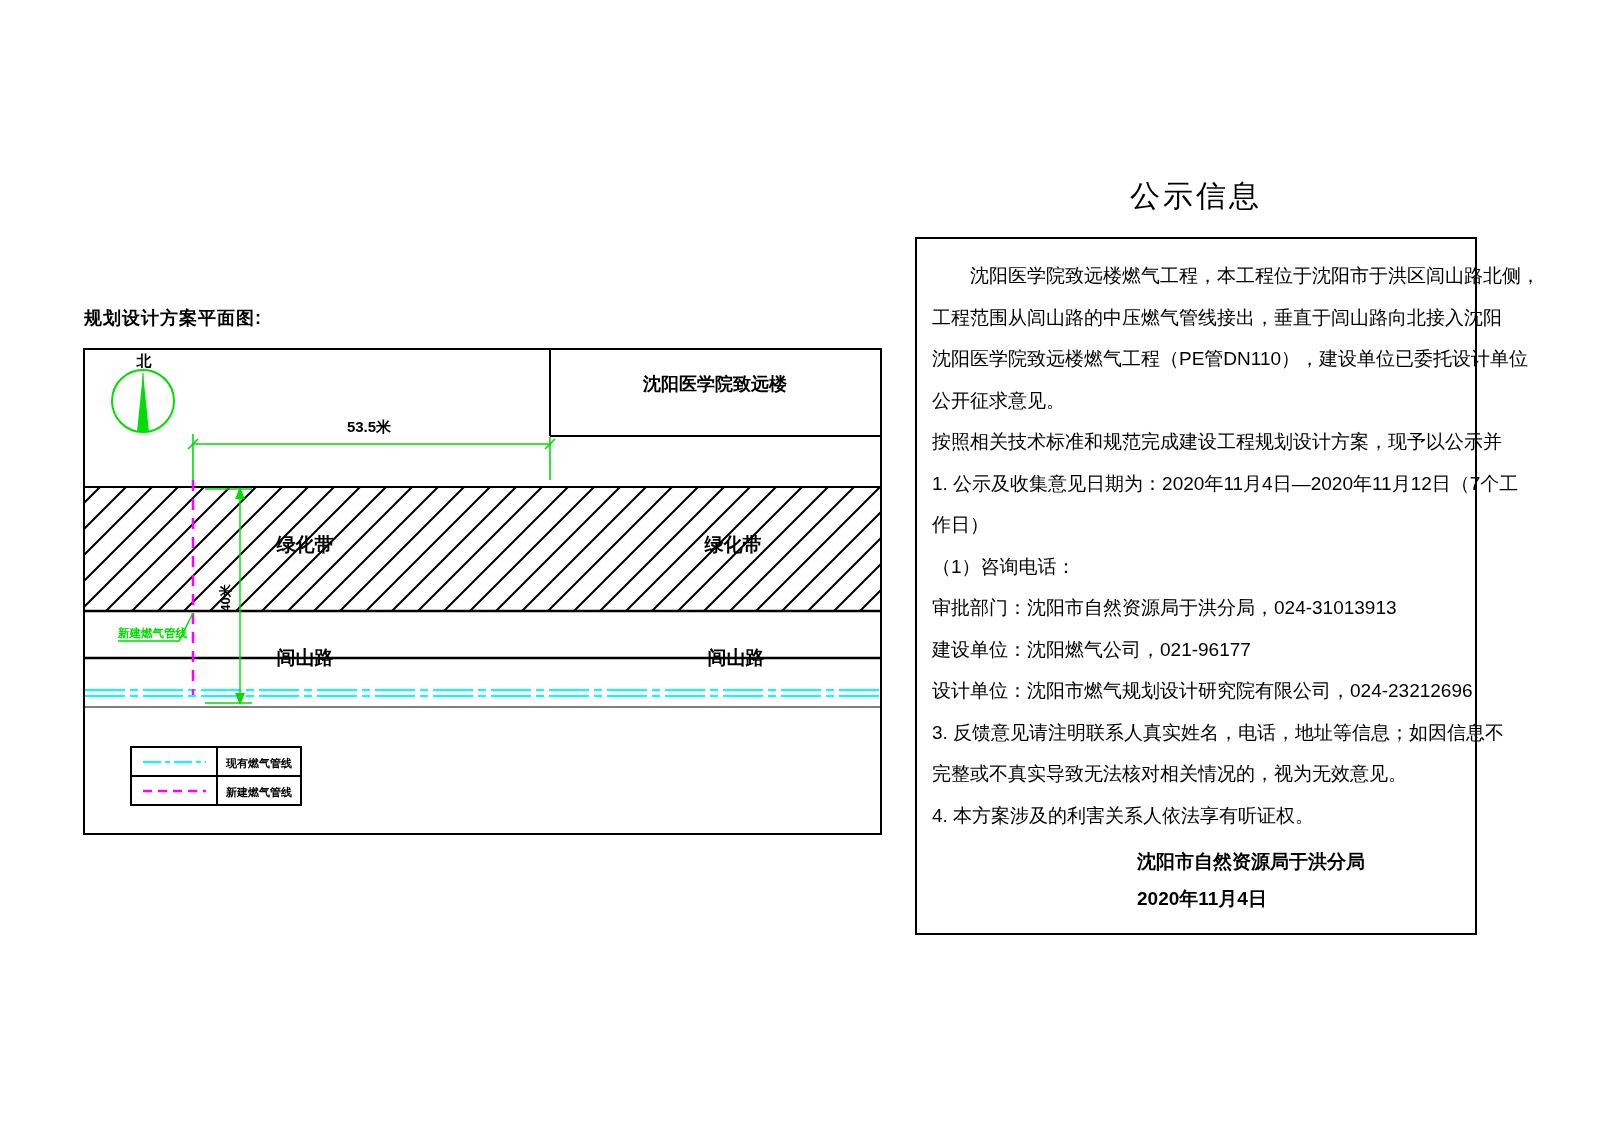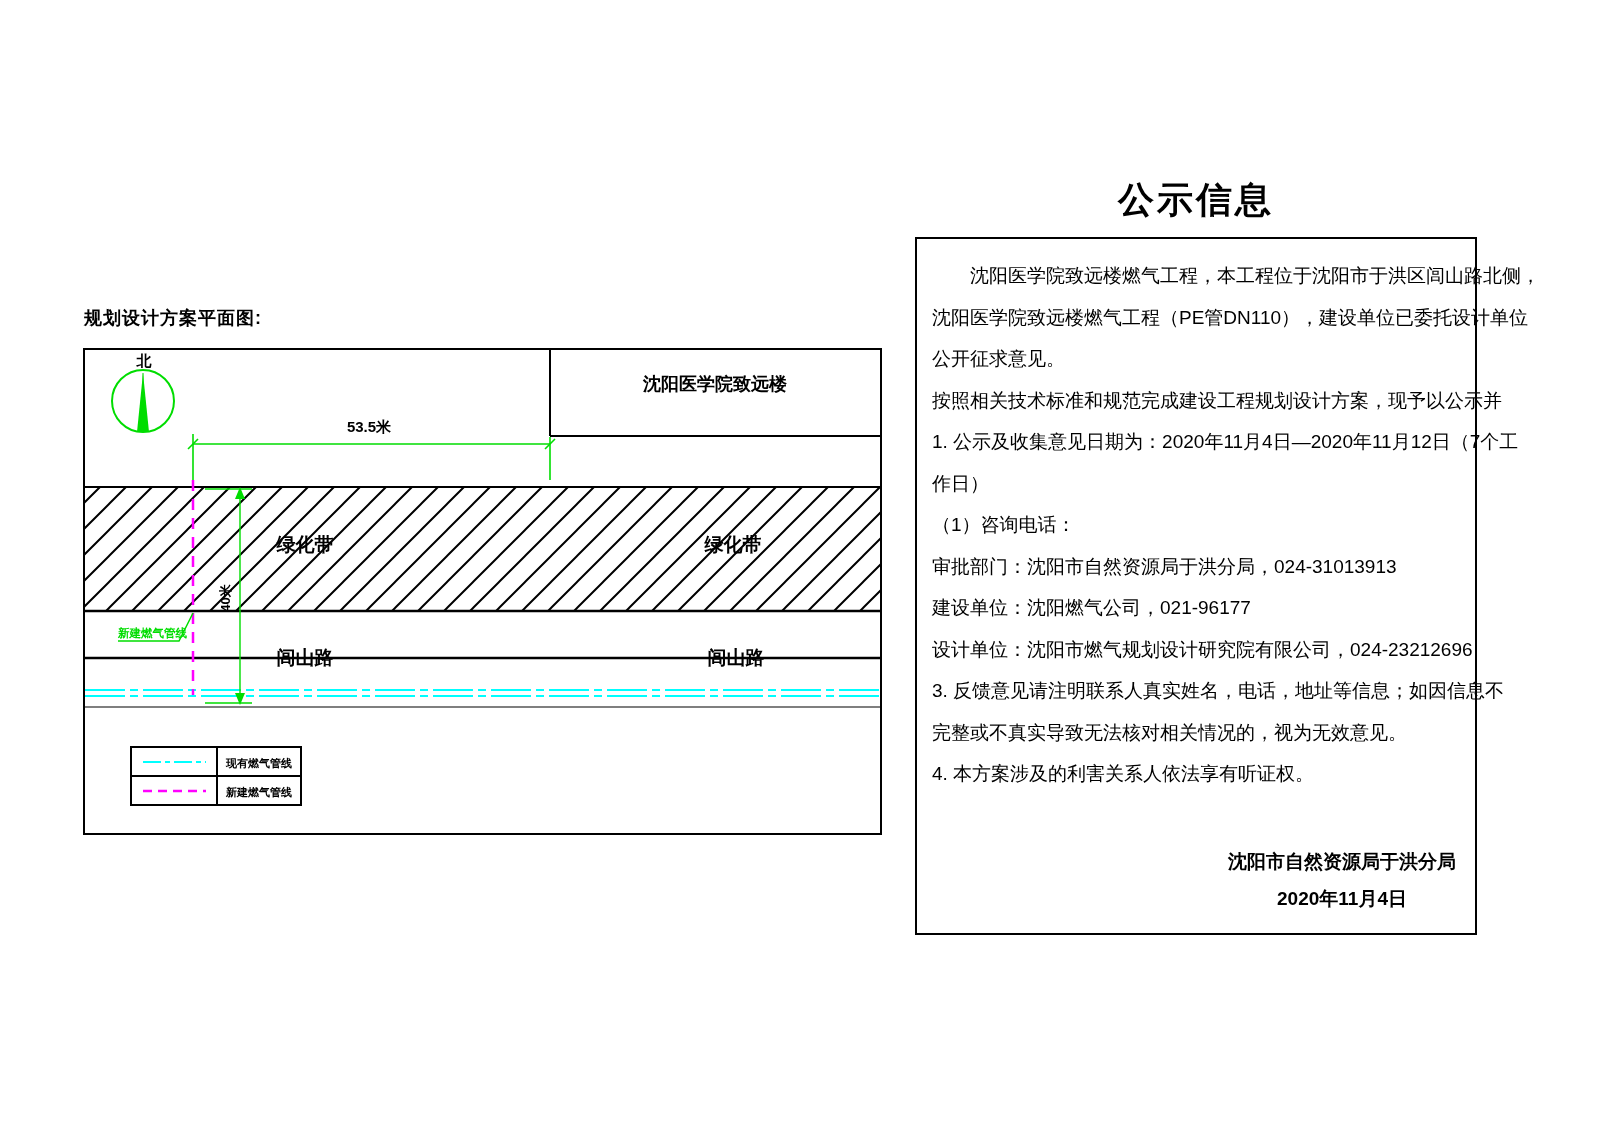--- a/index.html
+++ b/index.html
@@ -11,33 +11,33 @@
     position:absolute; left:84px; top:306px;
     font-size:18px; font-weight:bold; letter-spacing:1px;
   }
   .plan-wrap { position:absolute; left:83px; top:348px; width:799px; height:487px; }
   .plan-wrap svg { display:block; }
   svg text { font-family:"Liberation Sans", sans-serif; font-weight:bold; }
 
   
   .notice-title {
     position:absolute; left:915px; top:176px; width:562px;
-    text-align:center; font-size:36px; font-weight:bold; letter-spacing:3px;
+    text-align:center; font-size:30px; font-weight:normal; letter-spacing:3px;
   }
   .notice-box {
     position:absolute; left:915px; top:237px; width:562px; height:698px;
     border:2px solid #000; box-sizing:border-box;
   }
   .notice-text { position:absolute; left:8px; top:13px; right:2px; }
   .notice-text p {
     margin:7px; font-size:19px; font-weight:normal; line-height:34.5px; white-space:nowrap;
   }
   .notice-text p.indent { text-indent:2em; }
   .notice-text p.gap-top { margin-top:7px; }
-  .sig-block { position:absolute; left:240px; top:604px; width:370px; text-align:center; }
+  .sig-block { position:absolute; left:220px; top:604px; width:370px; }
   .sig-block p { margin:0; font-size:19px; font-weight:bold; line-height:37px; white-space:nowrap; }
 </style>
 </head>
 <body>
 
 <div class="page">
 
   <div class="plan-caption">规划设计方案平面图:</div>
 
   <div class="plan-wrap">
@@ -118,20 +118,21 @@
         <text x="176" y="448" text-anchor="middle" font-size="11" fill="#000">新建燃气管线</text>
       </g>
     </svg>
   </div>
 
   <div class="notice-title">公示信息</div>
 
   <div class="notice-box">
     <div class="notice-text">
       <p class="indent">沈阳医学院致远楼燃气工程，本工程位于沈阳市于洪区闾山路北侧，</p>
+      <p>工程范围从闾山路的中压燃气管线接出，垂直于闾山路向北接入沈阳</p>
       <p>沈阳医学院致远楼燃气工程（PE管DN110），建设单位已委托设计单位</p>
       <p>公开征求意见。</p>
       <p>按照相关技术标准和规范完成建设工程规划设计方案，现予以公示并</p>
       <p>1. 公示及收集意见日期为：2020年11月4日—2020年11月12日（7个工</p>
       <p>作日）</p>
       <p>（1）咨询电话：</p>
       <p>审批部门：沈阳市自然资源局于洪分局，024-31013913</p>
       <p>建设单位：沈阳燃气公司，021-96177</p>
       <p>设计单位：沈阳市燃气规划设计研究院有限公司，024-23212696</p>
       <p class="gap-top">3. 反馈意见请注明联系人真实姓名，电话，地址等信息；如因信息不</p>

